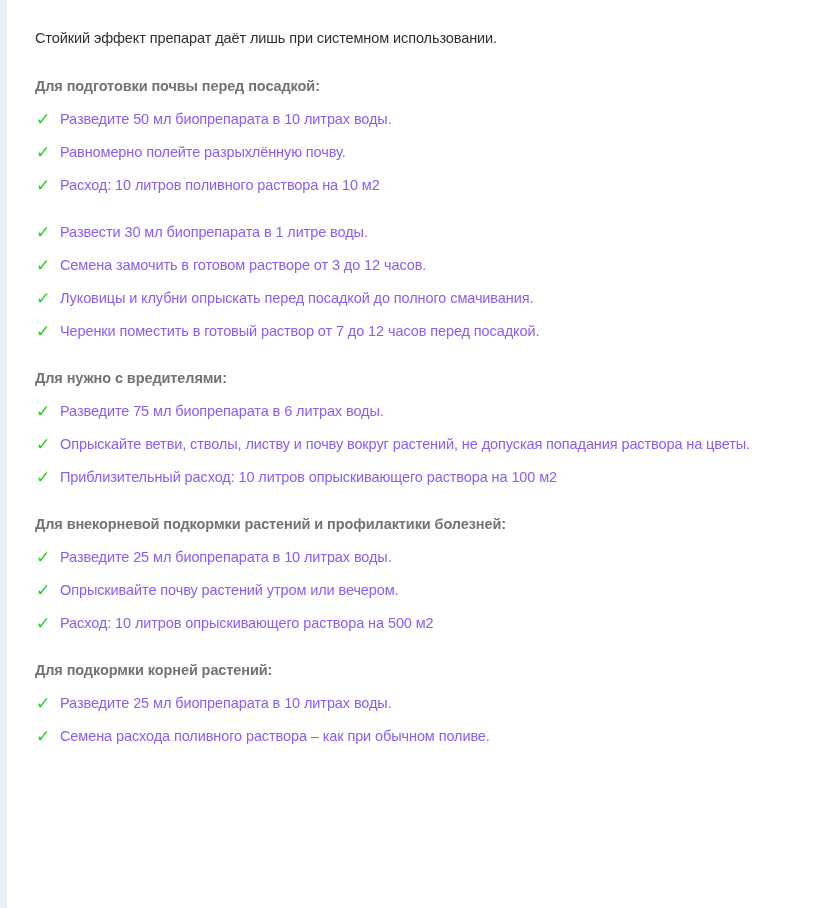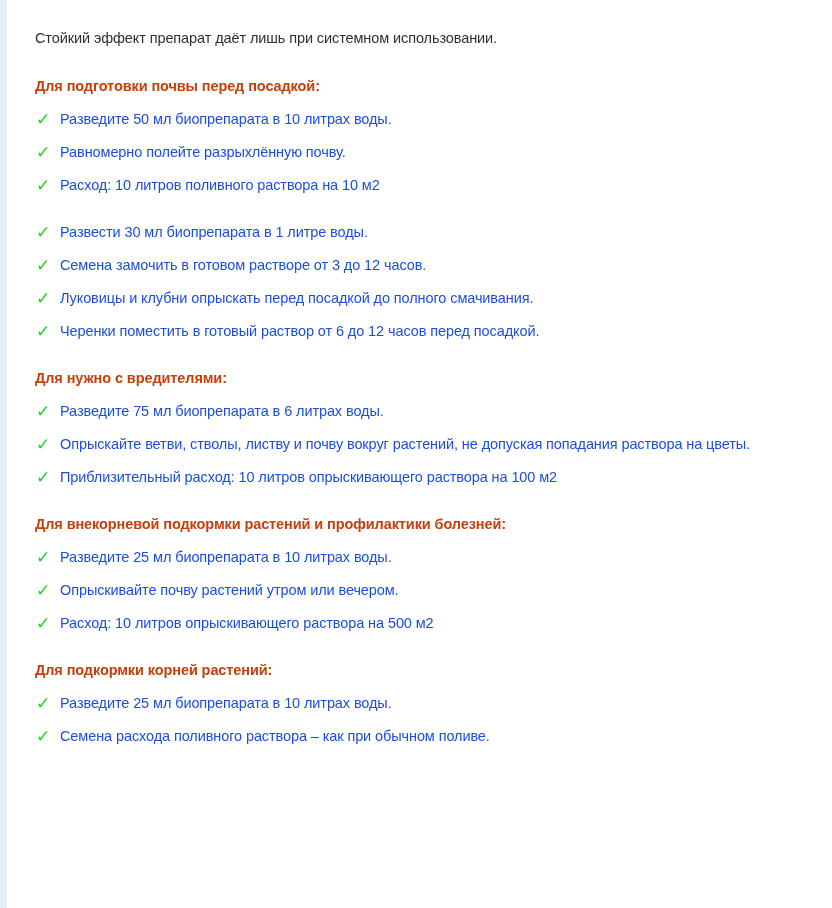--- a/index.html
+++ b/index.html
@@ -58,21 +58,21 @@
 
   
   .section {
     margin-top: 27px;
   }
   .section-title {
     font-size: 14.5px;
     font-weight: bold;
     line-height: 20px;
     letter-spacing: -0.1px;
-    color: #c2410c;
+    color: #737373;
     margin: 0 0 13px 0;
   }
 
   .items {
     list-style: none;
     margin: 0;
     padding: 0;
   }
   .item {
     display: flex;
@@ -91,21 +91,21 @@
     line-height: 20px;
     text-align: left;
     padding-left: 1px;
     font-family: "DejaVu Sans", sans-serif;
   }
   .item-text {
     flex: 1 1 auto;
     font-size: 14.5px;
     line-height: 20px;
     letter-spacing: -0.1px;
-    color: #1d4ed8;
+    color: #8b5cf6;
   }
 </style>
 </head>
 <body>
 
 <div class="page">
 
   <div class="left-rail"></div>
 
   <div class="content">
@@ -141,21 +141,21 @@
             <li class="item">
               <span class="check-icon">✓</span>
               <span class="item-text">Семена замочить в готовом растворе от 3 до 12 часов.</span>
             </li>
             <li class="item">
               <span class="check-icon">✓</span>
               <span class="item-text">Луковицы и клубни опрыскать перед посадкой до полного смачивания.</span>
             </li>
             <li class="item">
               <span class="check-icon">✓</span>
-              <span class="item-text">Черенки поместить в готовый раствор от 6 до 12 часов перед посадкой.</span>
+              <span class="item-text">Черенки поместить в готовый раствор от 7 до 12 часов перед посадкой.</span>
             </li>
           </ul>
         </div>
         <div class="section">
           <div class="section-title">Для нужно с вредителями:</div>
           <ul class="items">
             <li class="item">
               <span class="check-icon">✓</span>
               <span class="item-text">Разведите 75 мл биопрепарата в 6 литрах воды.</span>
             </li>

